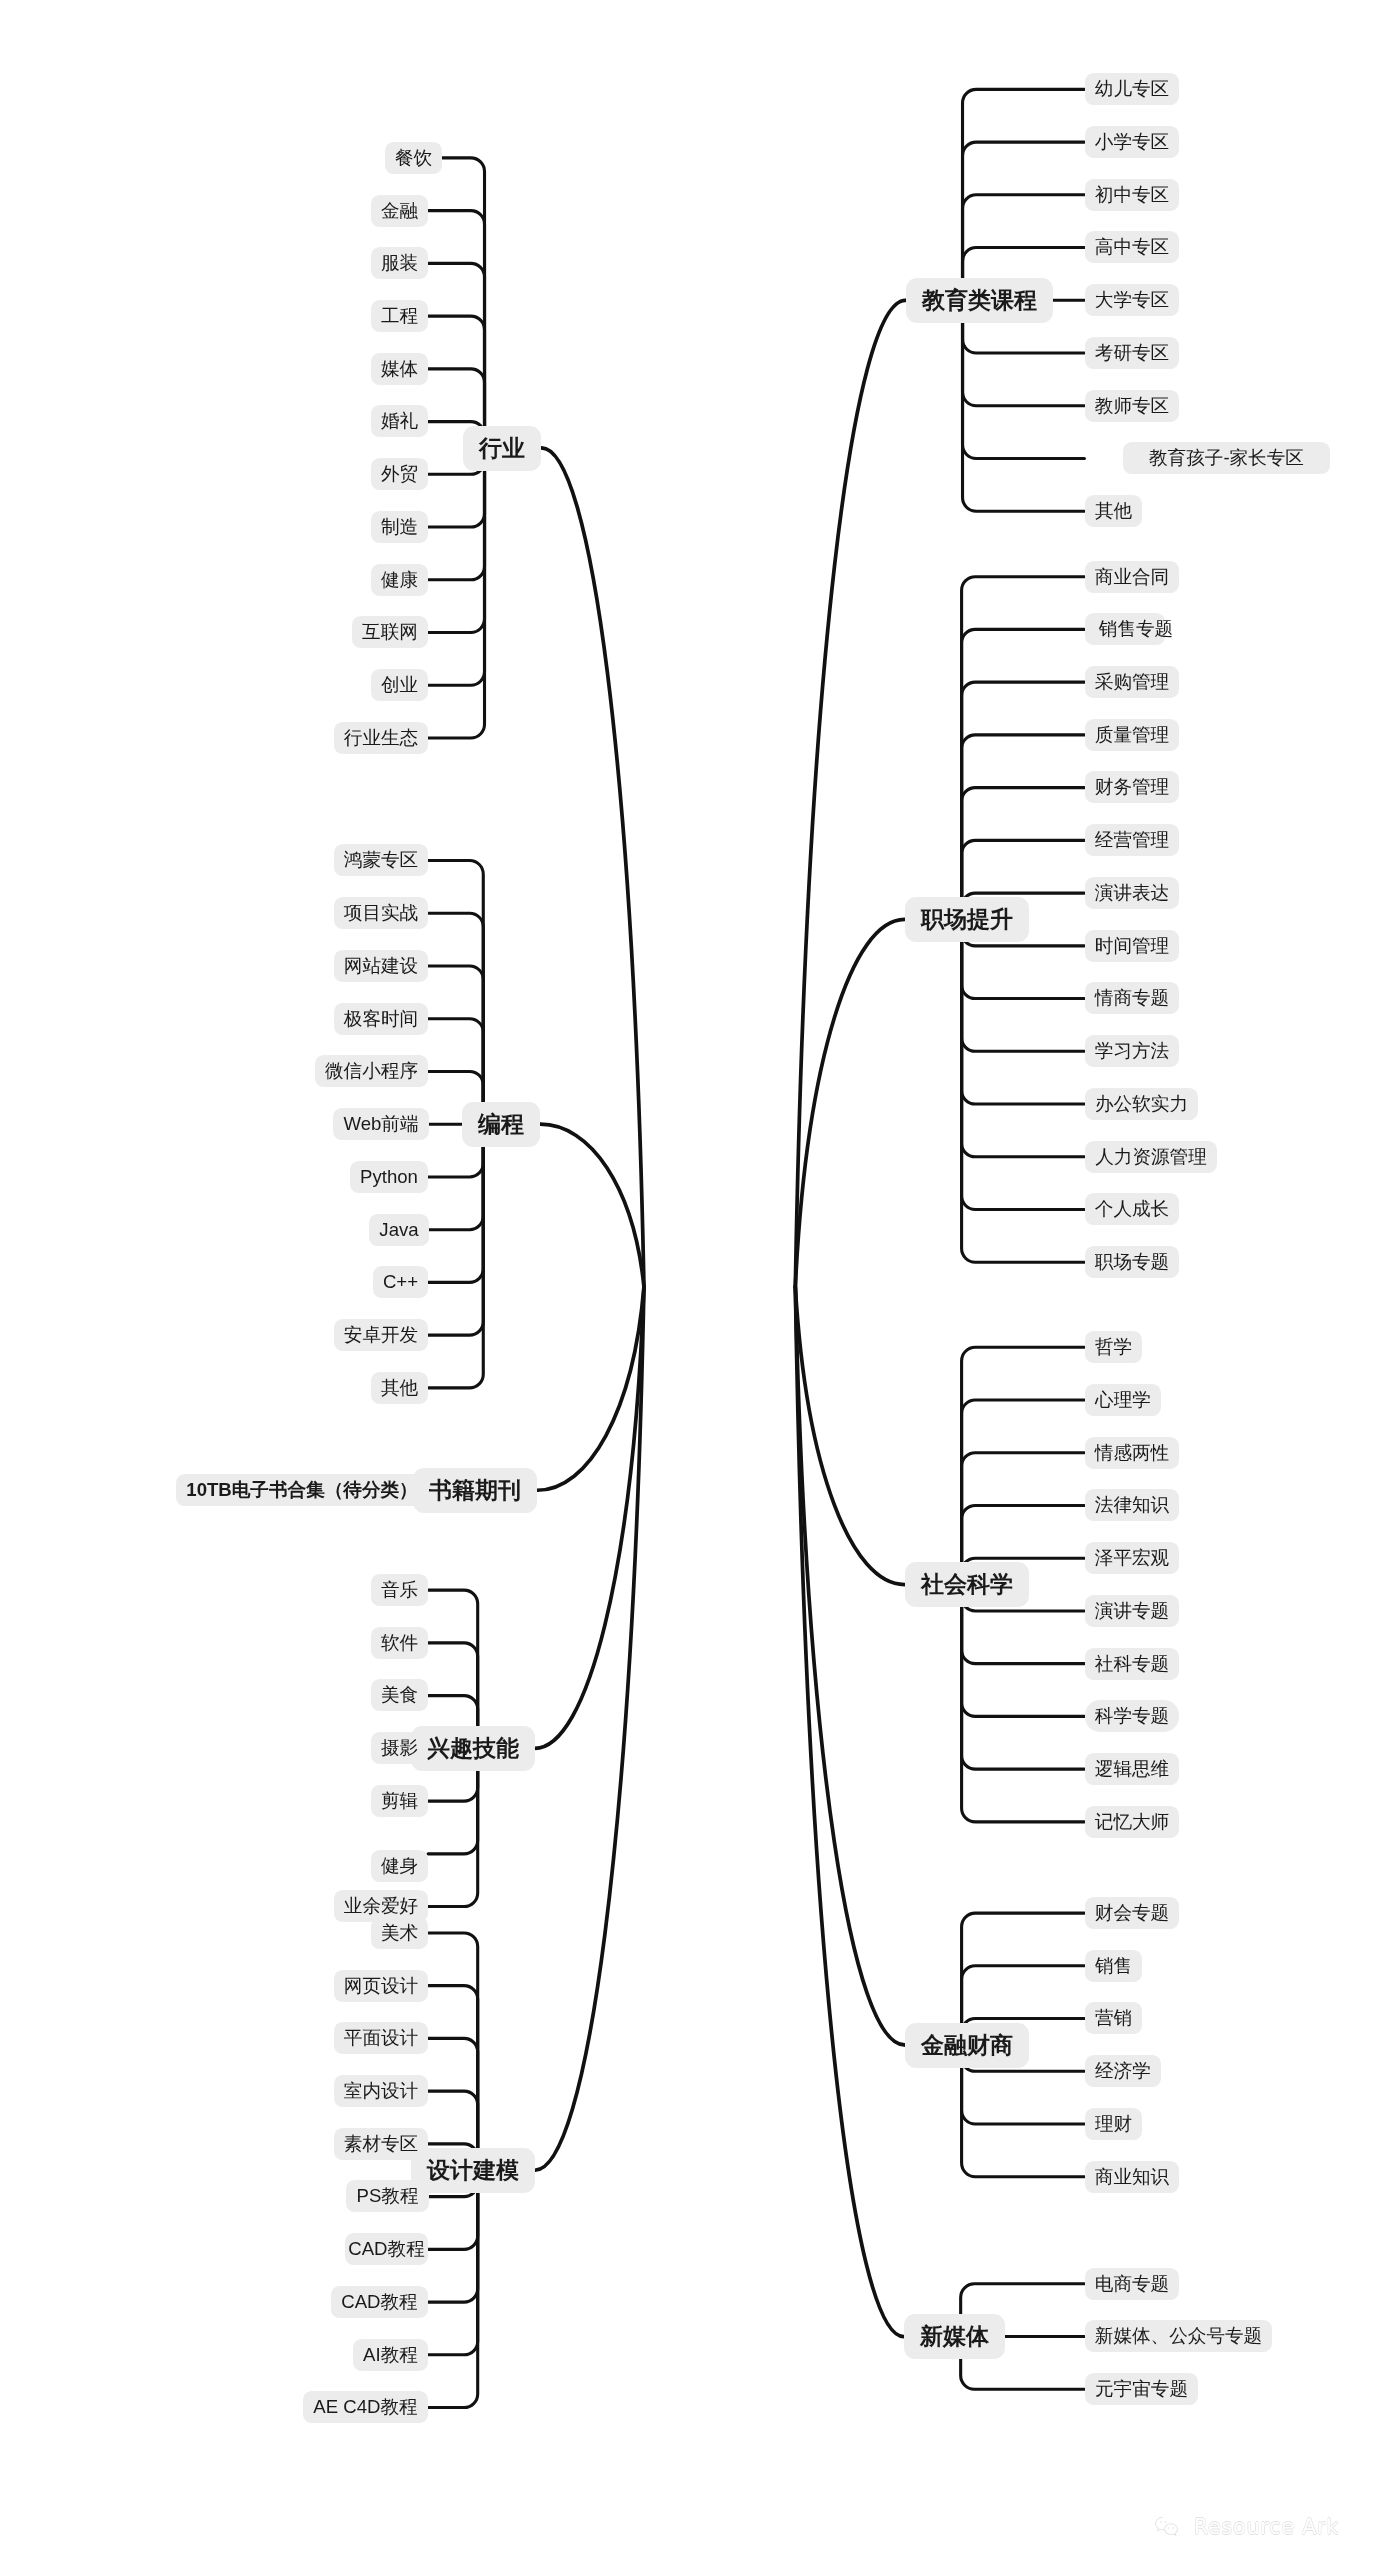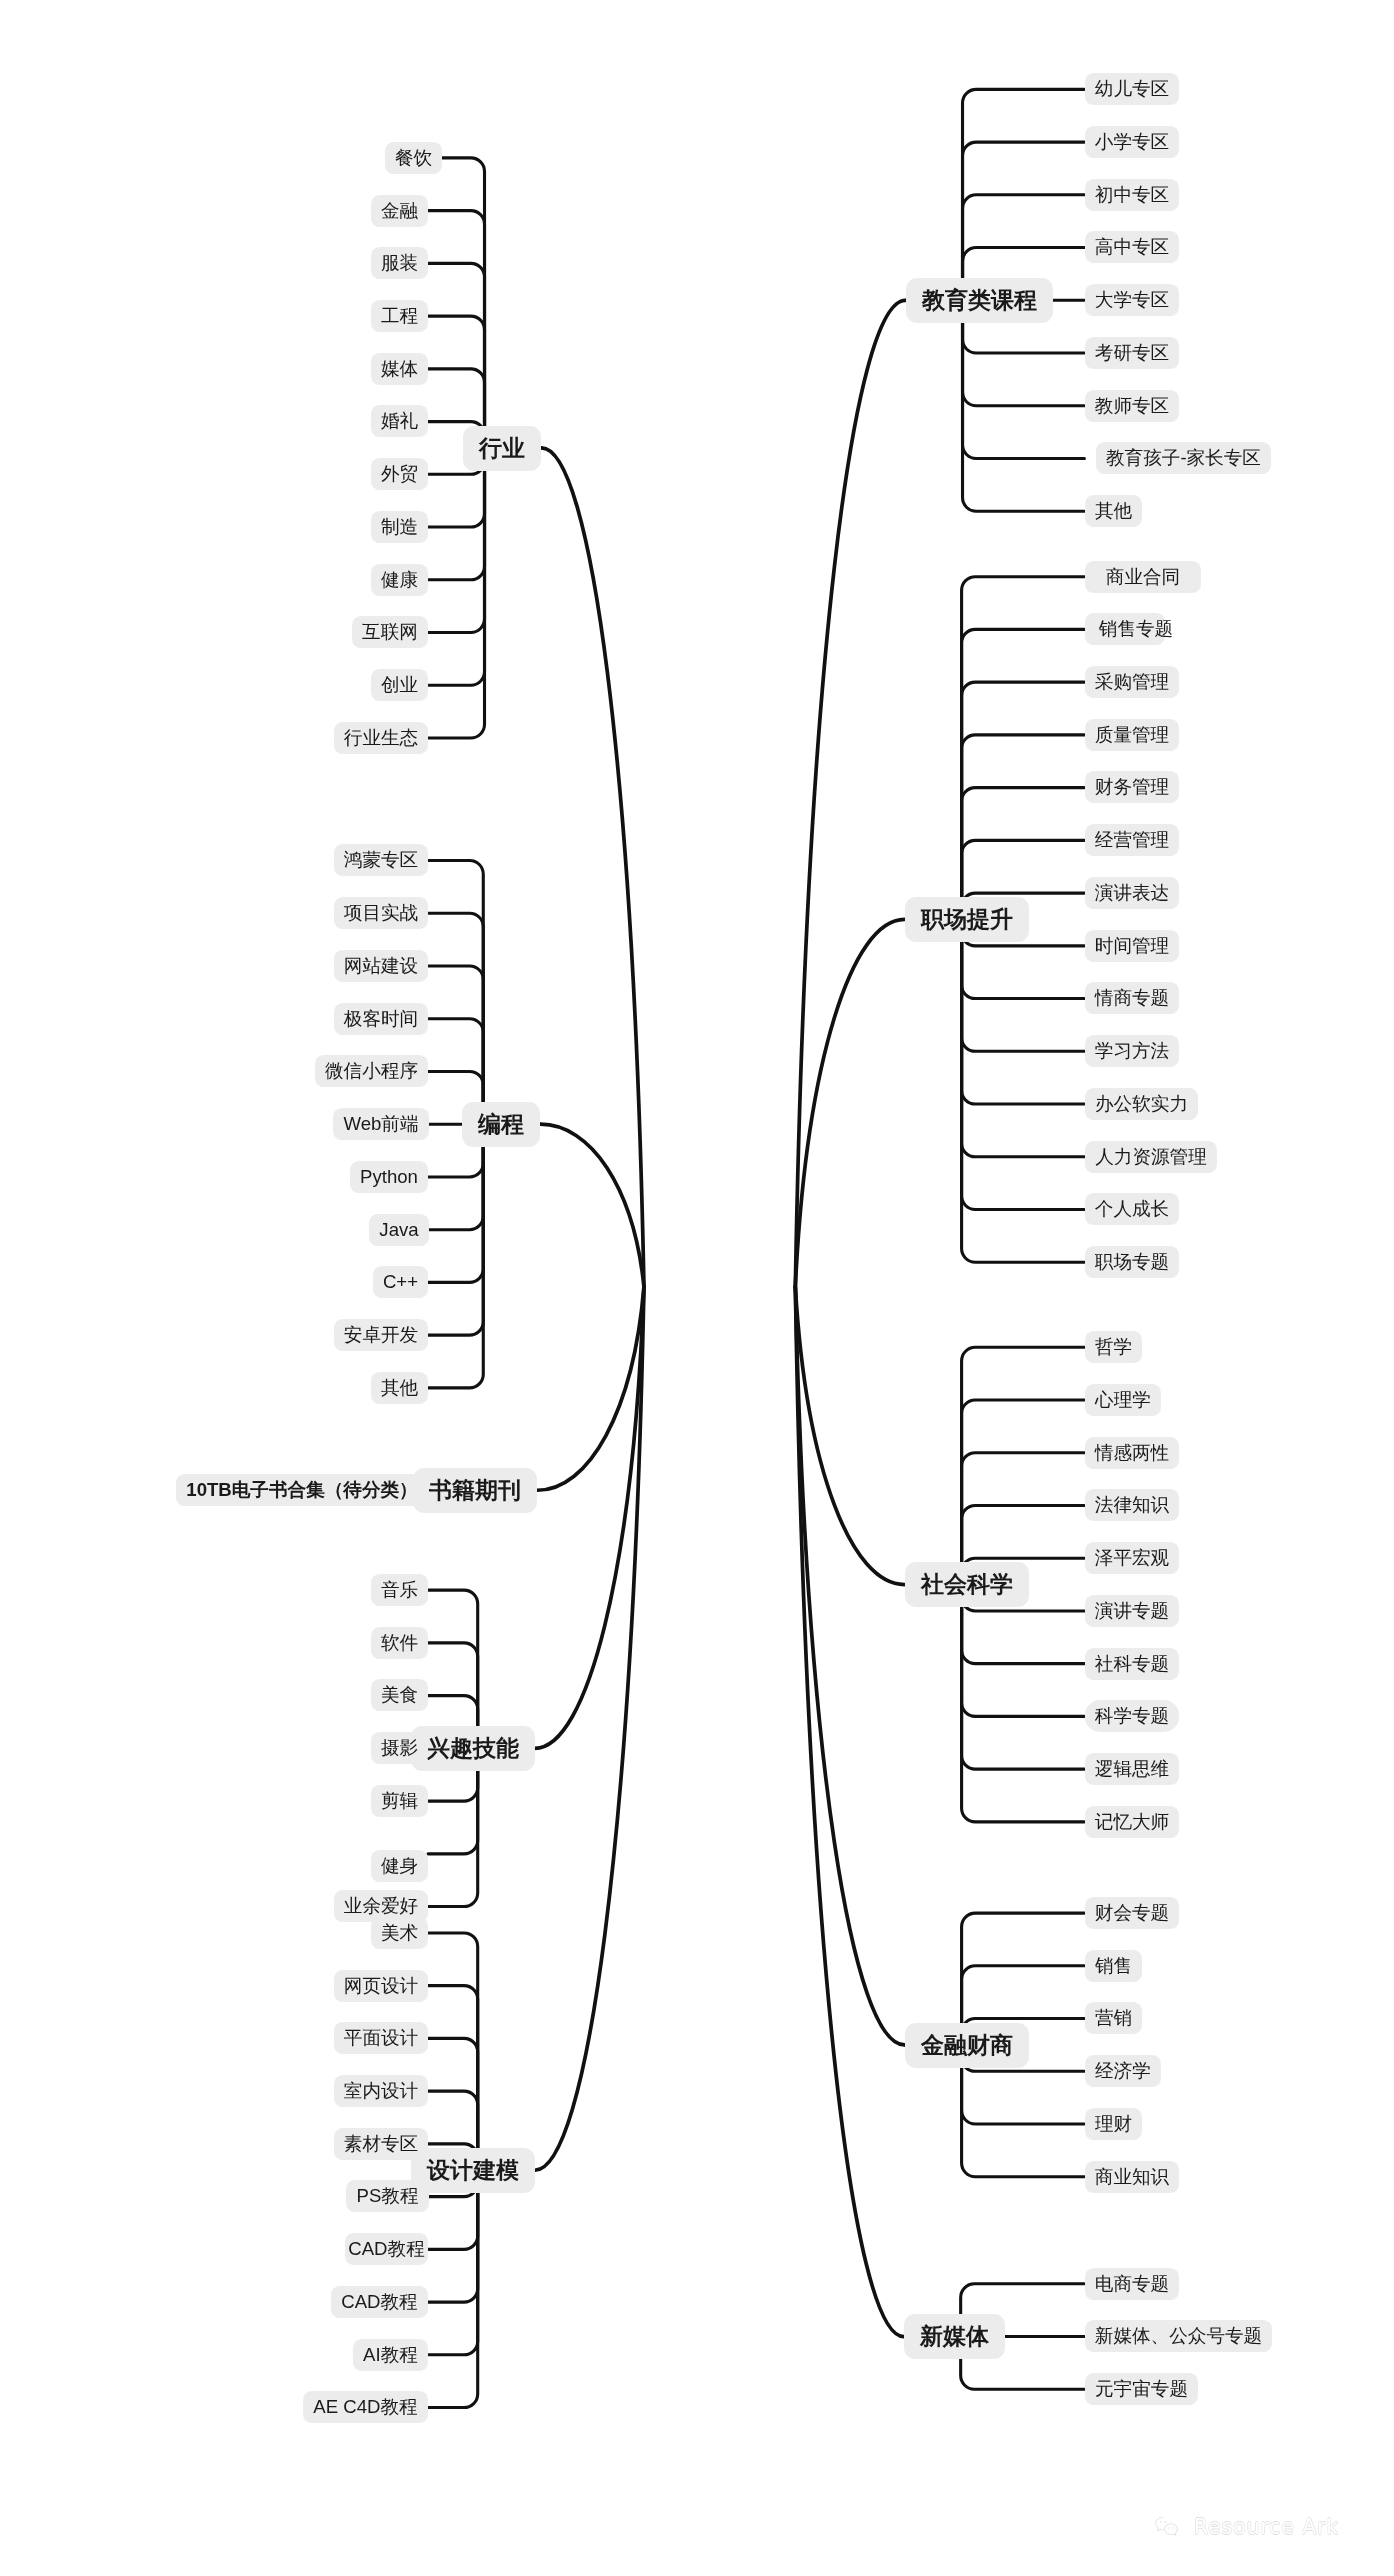--- a/index.html
+++ b/index.html
@@ -233,30 +233,30 @@
       </div>
       <div class="node leaf" style="left: 1085px; top: 284px; width: 94px;">
         <span>大学专区</span>
       </div>
       <div class="node leaf" style="left: 1085px; top: 337px; width: 94px;">
         <span>考研专区</span>
       </div>
       <div class="node leaf" style="left: 1085px; top: 390px; width: 94px;">
         <span>教师专区</span>
       </div>
-      <div class="node leaf" style="left: 1096px; top: 442px; width: 175px; justify-content: center;">
+      <div class="node leaf" style="left: 1123px; top: 442px; width: 207px; justify-content: center;">
         <span>教育孩子-家长专区</span>
       </div>
       <div class="node leaf" style="left: 1085px; top: 495px; width: 57px;">
         <span>其他</span>
       </div>
       <div class="node branch" style="left: 905px; top: 897px; width: 124px;">
         <span>职场提升</span>
       </div>
-      <div class="node leaf" style="left: 1085px; top: 561px; width: 116px;">
+      <div class="node leaf" style="left: 1085px; top: 561px; width: 94px;">
         <span>商业合同</span>
       </div>
       <div class="node leaf" style="left: 1085px; top: 613px; width: 80px; padding-left: 32px;">
         <span>销售专题</span>
       </div>
       <div class="node leaf" style="left: 1085px; top: 666px; width: 94px;">
         <span>采购管理</span>
       </div>
       <div class="node leaf" style="left: 1085px; top: 719px; width: 94px;">
         <span>质量管理</span>

